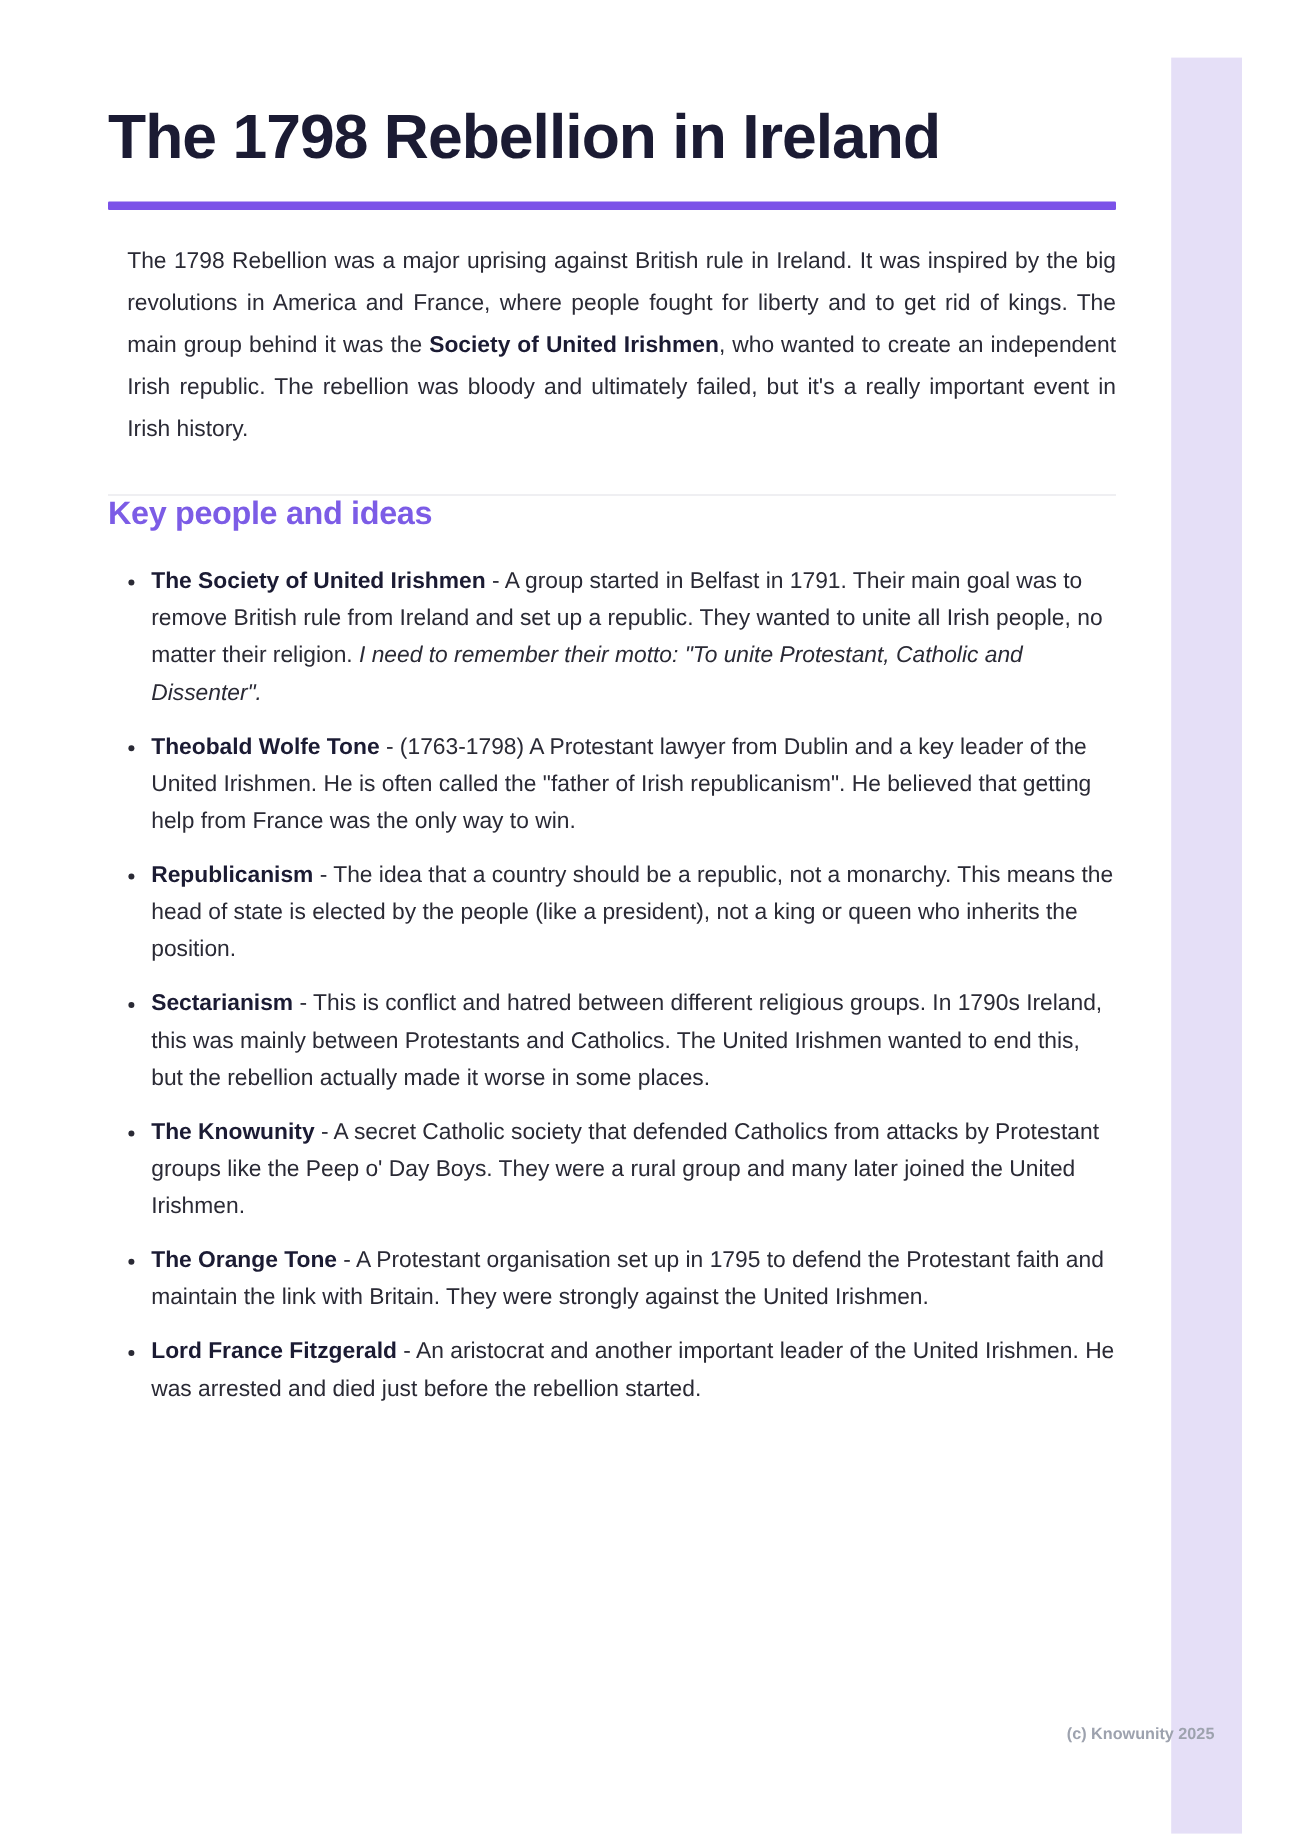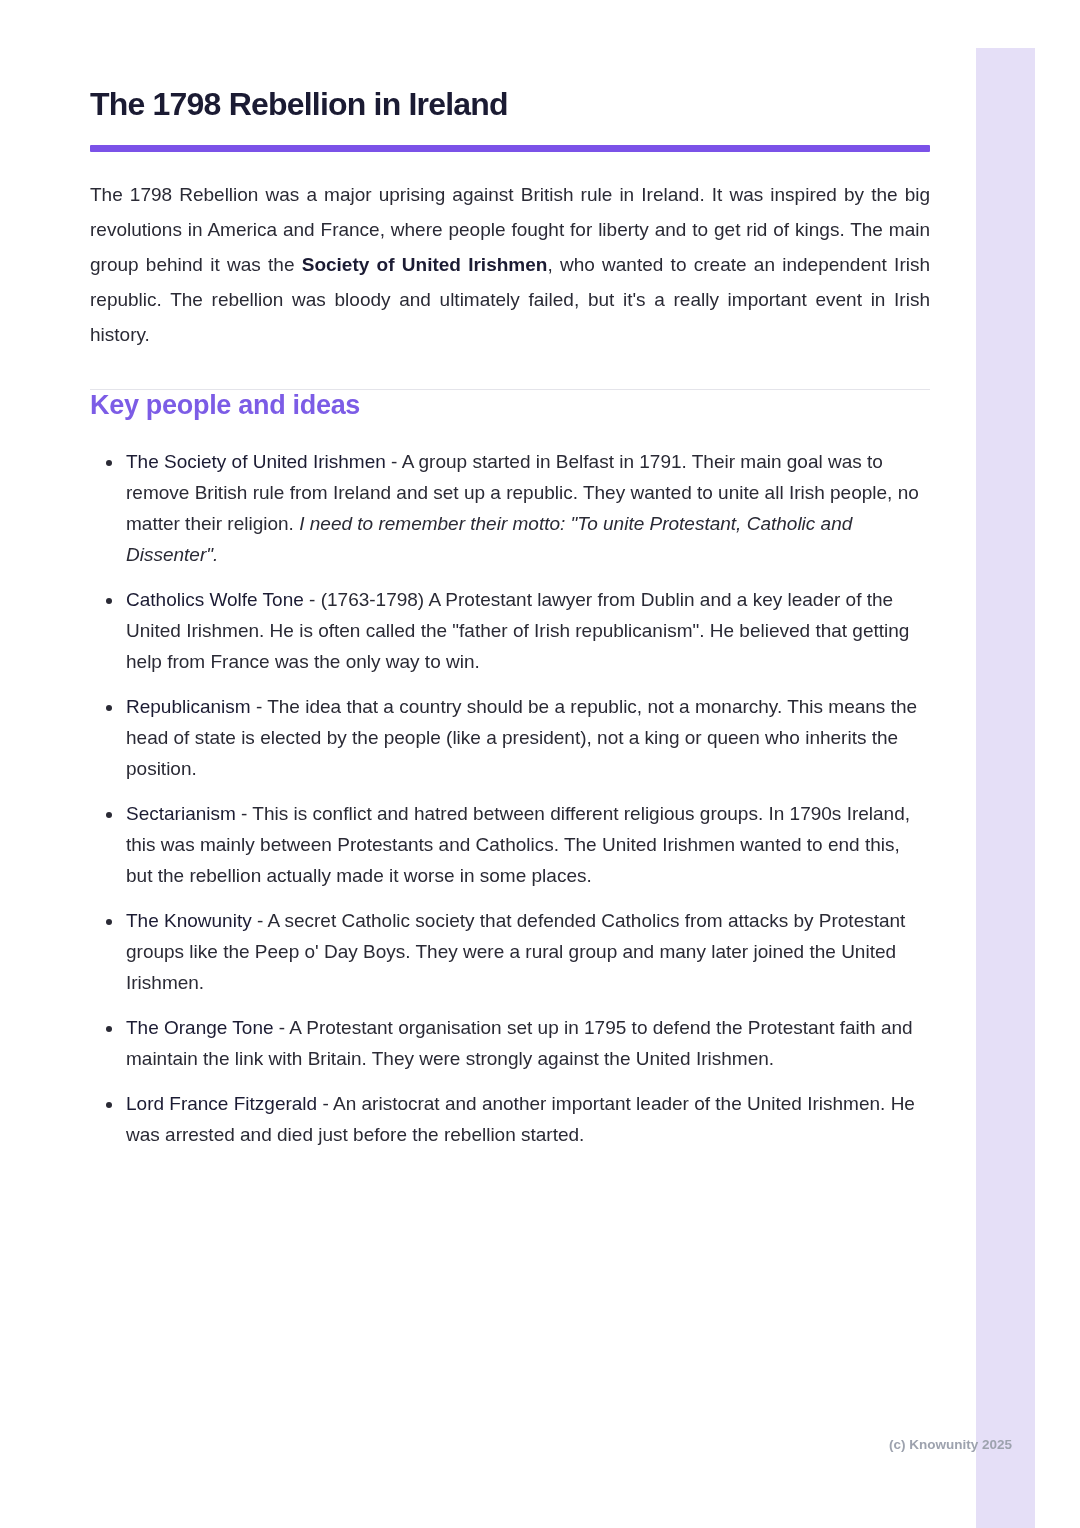--- a/index.html
+++ b/index.html
@@ -25,21 +25,21 @@
 
   .content {
     position: absolute;
     left: 90px;
     top: 86px;
     width: 840px;
   }
 
   h1.doc-title {
     margin: 0;
-    font-size: 32px;
+    font-size: 52px;
     line-height: 1.15;
     font-weight: 800;
     letter-spacing: -0.8px;
     color: var(--title, #1b1b33);
   }
 
   .title-rule {
     height: 7px;
     background: var(--accent, #7b52e8);
     margin-top: 22px;
@@ -51,21 +51,21 @@
     font-size: 27px;
     font-weight: 700;
     letter-spacing: -0.3px;
     color: var(--heading, #7c5ce6);
   }
 
   .h2-intro { margin-top: 48px; }
   .h2-key   { margin-top: 42px; }
 
   p.intro-para {
-    margin: 25px 0 0 0;
+    margin: 25px 0 0 16px;
     font-size: 19px;
     line-height: 35px;
     text-align: justify;
     color: var(--body, #2a2a35);
   }
   p.intro-para strong { color: var(--title, #1b1b33); }
 
   hr.divider {
     border: none;
     border-top: 1px solid var(--divider, #e4e4ea);
@@ -77,21 +77,21 @@
     padding-left: 34px;
     font-size: 19px;
     line-height: 31px;
   }
   ul.key-list li {
     margin-bottom: 14px;
     padding-left: 2px;
   }
   ul.key-list strong.term {
     color: var(--title, #1b1b33);
-    font-weight: 400;
+    font-weight: 700;
   }
   ul.key-list em.note {
     font-style: italic;
   }
 
   .copyright-footer {
     position: absolute;
     top: 1437px;
     right: 68px;
     font-size: 13.5px;
@@ -113,21 +113,21 @@
 
   <p class="intro-para"><span>The 1798 Rebellion was a major uprising against British rule in Ireland. It was inspired by the big revolutions in America and France, where people fought for liberty and to get rid of kings. The main group behind it was the </span><strong>Society of United Irishmen</strong><span>, who wanted to create an independent Irish republic. The rebellion was bloody and ultimately failed, but it's a really important event in Irish history.</span></p>
 
   <hr class="divider">
 
   <h2 class="section-heading h2-key">Key people and ideas</h2>
 
   <ul class="key-list">
     <li><strong class="term">The Society of United Irishmen</strong><span> - A group started in Belfast in 1791. Their main goal was to remove British rule from Ireland and set up a republic. They wanted to unite all Irish people, no matter their religion. </span><em class="note">I need to remember their motto: "To unite Protestant, Catholic and Dissenter".</em></li>
 
-    <li><strong class="term">Catholics Wolfe Tone</strong><span> - (1763-1798) A Protestant lawyer from Dublin and a key leader of the United Irishmen. He is often called the "father of Irish republicanism". He believed that getting help from France was the only way to win.</span></li>
+    <li><strong class="term">Theobald Wolfe Tone</strong><span> - (1763-1798) A Protestant lawyer from Dublin and a key leader of the United Irishmen. He is often called the "father of Irish republicanism". He believed that getting help from France was the only way to win.</span></li>
 
     <li><strong class="term">Republicanism</strong><span> - The idea that a country should be a republic, not a monarchy. This means the head of state is elected by the people (like a president), not a king or queen who inherits the position.</span></li>
 
     <li><strong class="term">Sectarianism</strong><span> - This is conflict and hatred between different religious groups. In 1790s Ireland, this was mainly between Protestants and Catholics. The United Irishmen wanted to end this, but the rebellion actually made it worse in some places.</span></li>
 
     <li><strong class="term">The Knowunity</strong><span> - A secret Catholic society that defended Catholics from attacks by Protestant groups like the Peep o' Day Boys. They were a rural group and many later joined the United Irishmen.</span></li>
 
     <li><strong class="term">The Orange Tone</strong><span> - A Protestant organisation set up in 1795 to defend the Protestant faith and maintain the link with Britain. They were strongly against the United Irishmen.</span></li>
 
     <li><strong class="term">Lord France Fitzgerald</strong><span> - An aristocrat and another important leader of the United Irishmen. He was arrested and died just before the rebellion started.</span></li>

